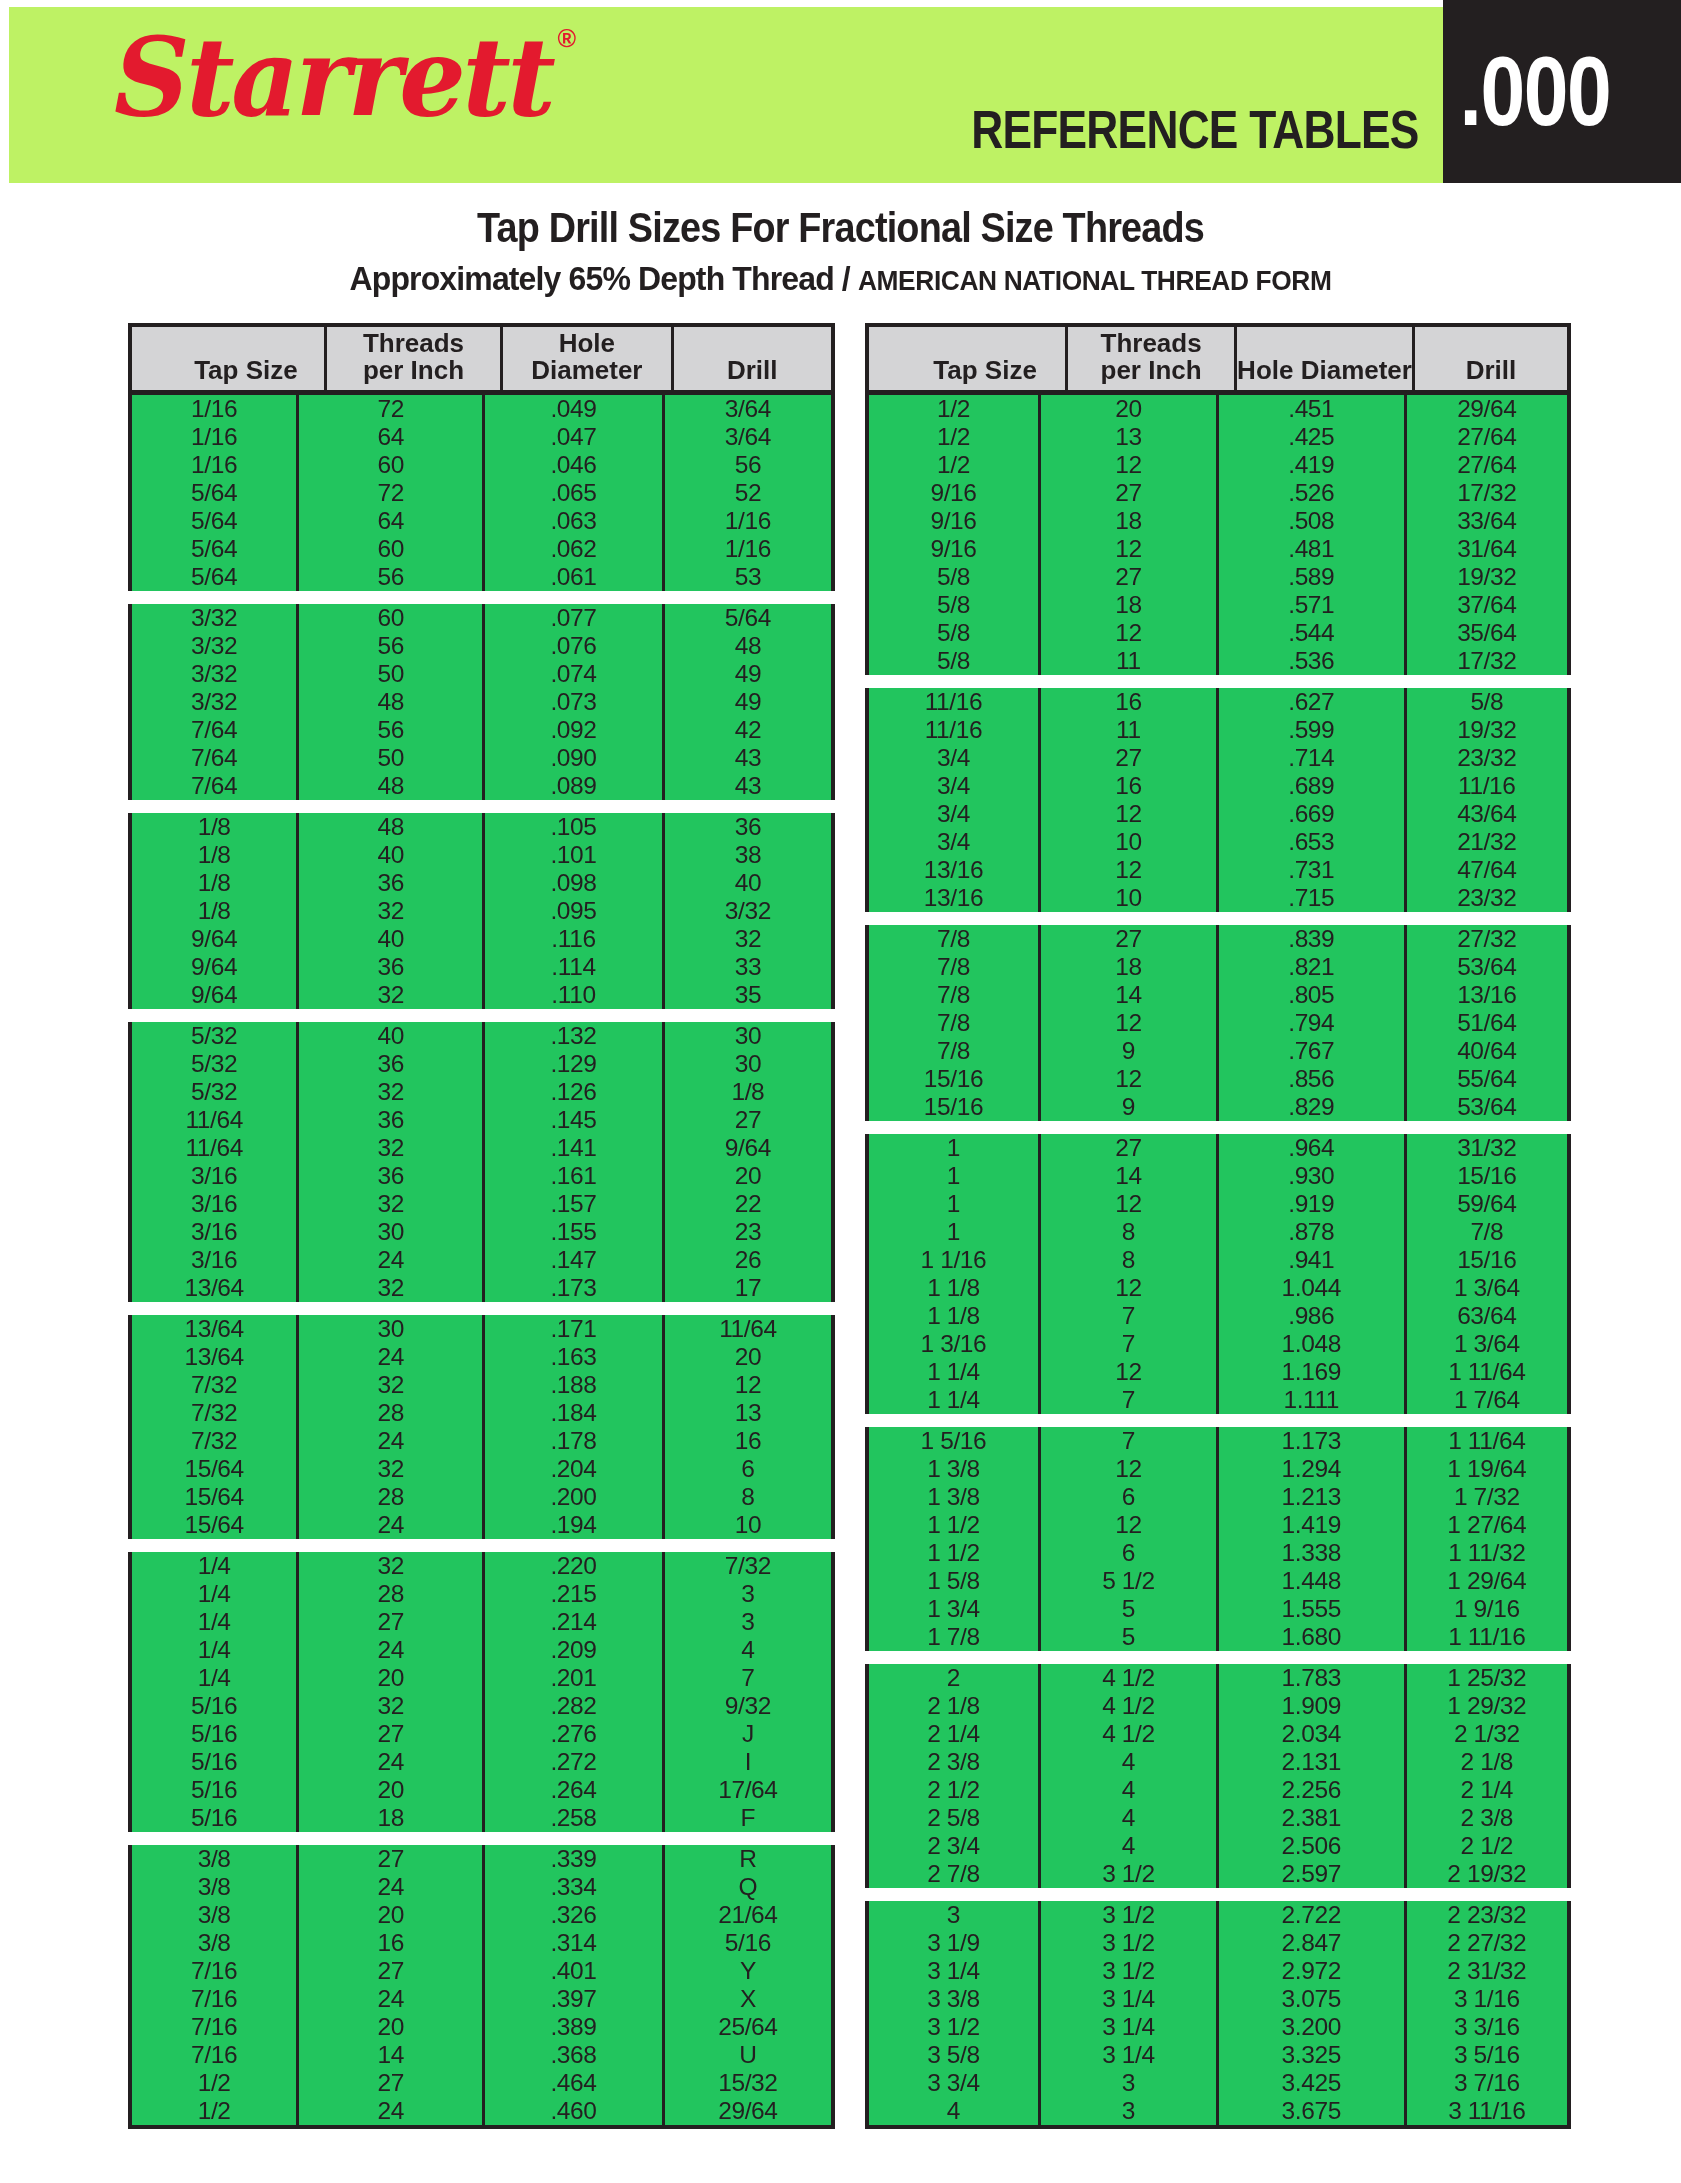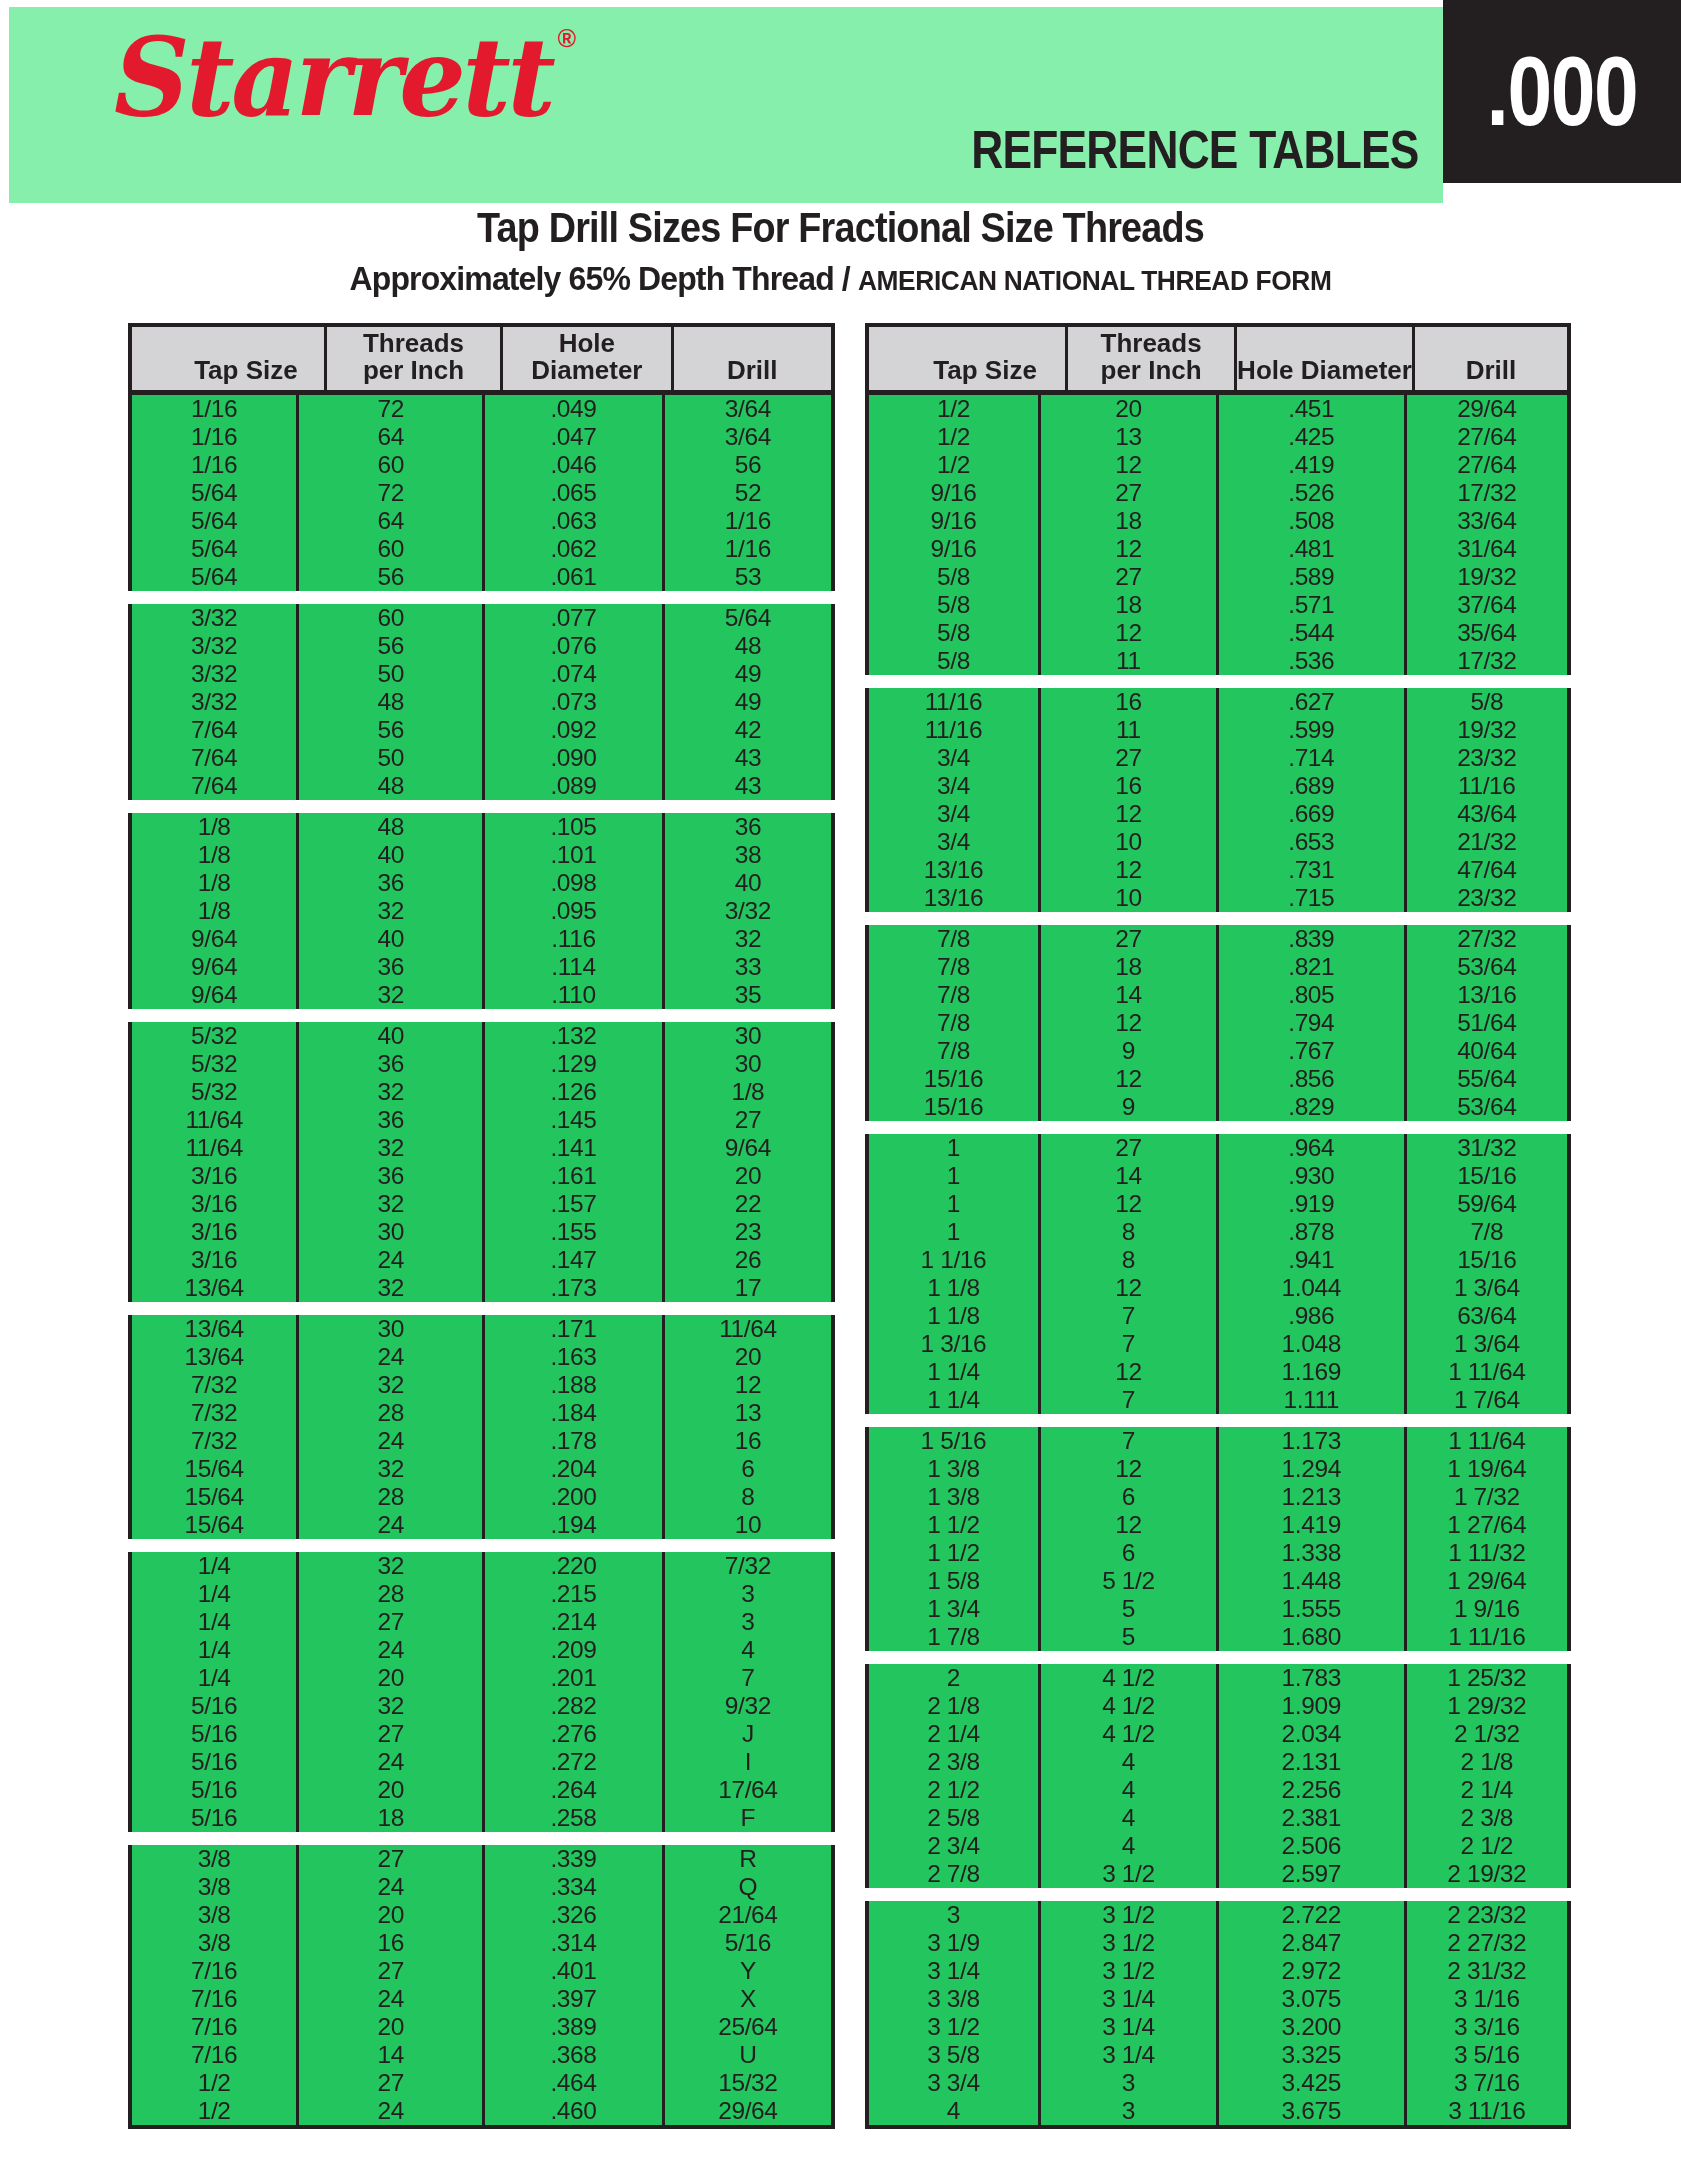--- a/index.html
+++ b/index.html
@@ -10,22 +10,22 @@
     background: #ffffff;
     font-family: "Liberation Sans", sans-serif;
     color: #231f20;
     overflow: hidden;
   }
 
   
   .banner {
     position: absolute;
     left: 8.7px; top: 7px;
-    width: 1434px; height: 196px;
-    background: #86efac;
+    width: 1434px; height: 176px;
+    background: #bef264;
   }
   .logo {
     position: absolute;
     left: 105px; top: 7px;
     font-family: "DejaVu Serif", serif;
     font-style: italic;
     font-weight: bold;
     font-size: 108px;
     letter-spacing: -3.5px;
     color: #e31a2e;
@@ -53,21 +53,20 @@
     white-space: nowrap;
     color: #231f20;
   }
   .code-box {
     position: absolute;
     left: 1443px; top: 0;
     width: 238px; height: 183px;
     background: #231f20;
     display: flex;
     align-items: center;
-    justify-content: center;
   }
   .code-box .code {
     color: #ffffff;
     font-size: 98px;
     font-weight: bold;
     letter-spacing: -1.7px;
     transform: scaleX(0.82);
     white-space: nowrap;
   }
 

